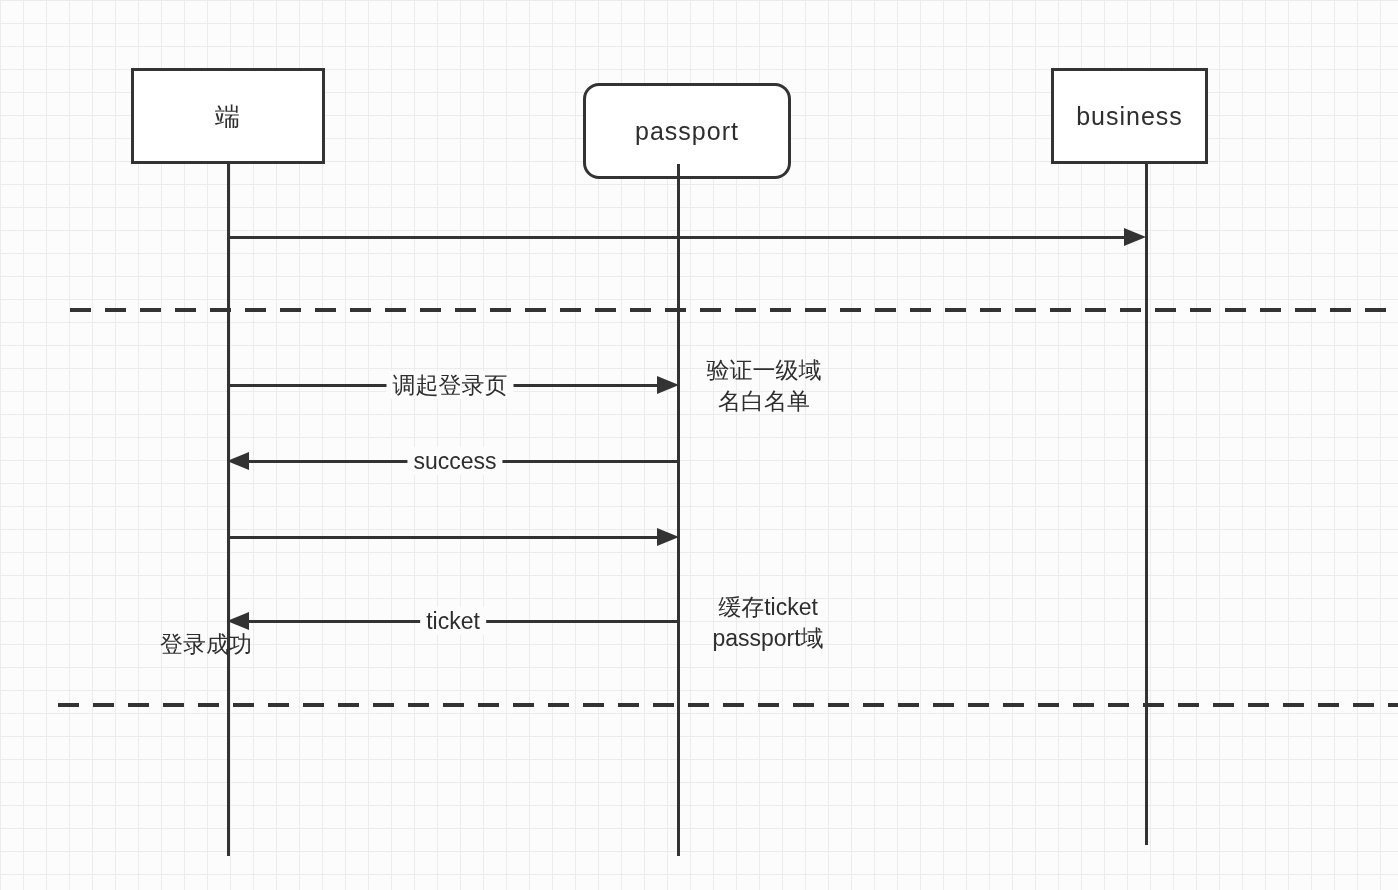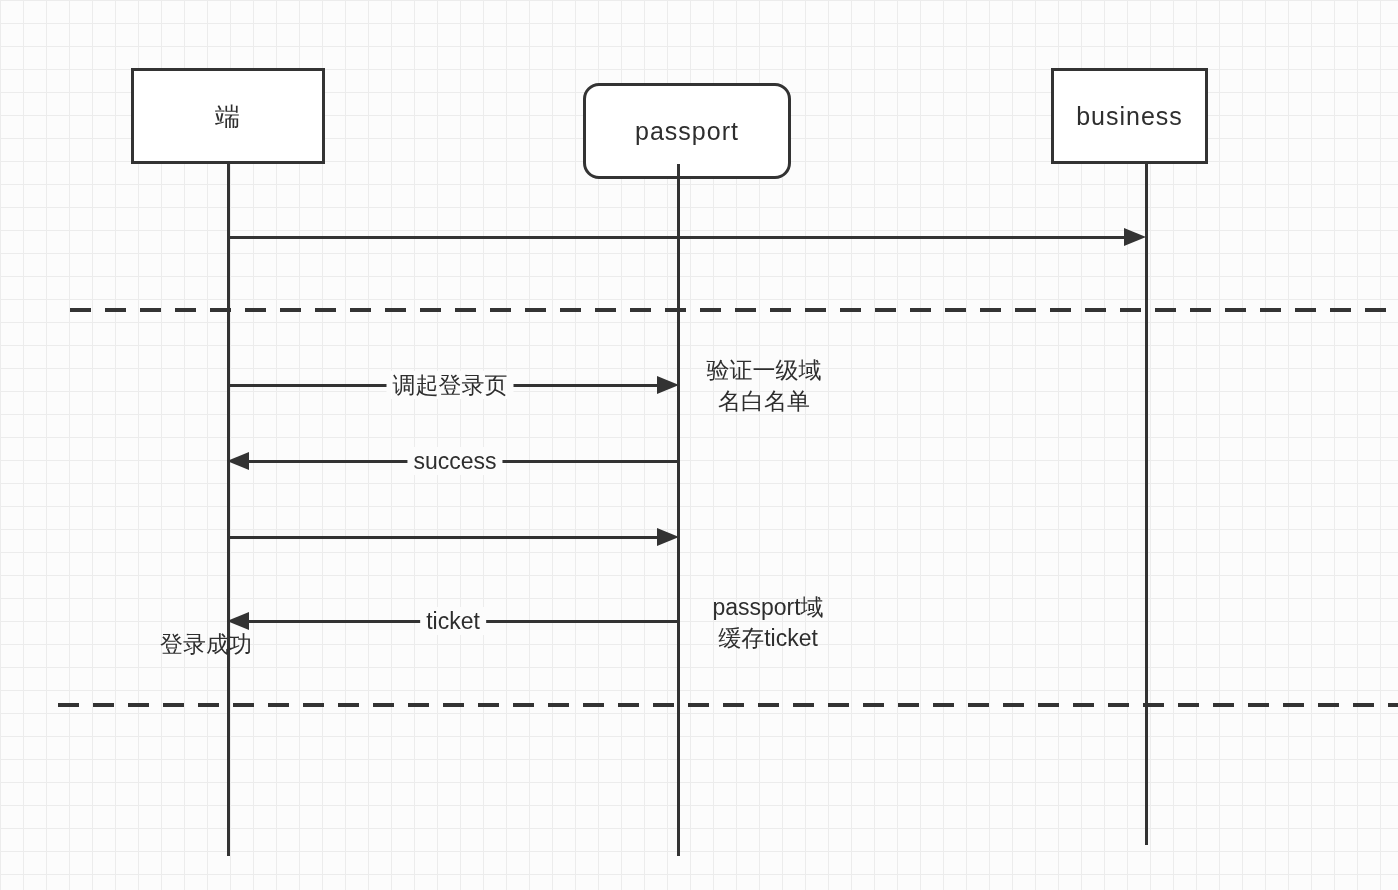--- a/index.html
+++ b/index.html
@@ -119,21 +119,21 @@
   <div class="msg-label" style="left:455px; top:447px;">success</div>
 
   <div class="msg-line" style="left:229px; top:536px; width:428px;"></div>
   <div class="arrowhead-right" style="left:657px; top:528px;"></div>
 
   <div class="msg-line" style="left:249px; top:620px; width:428px;"></div>
   <div class="arrowhead-left" style="left:227px; top:612px;"></div>
   <div class="msg-label" style="left:453px; top:607px;">ticket</div>
 
   <div class="note" style="left:686px; top:592px; width:164px;">
+    <div>缓存ticket</div>
     <div>passport域</div>
-    <div>缓存ticket</div>
   </div>
 
   <div class="side-label" style="left:112px; top:630px;margin-left:48px;">登录成功</div>
 
   <div class="dashed-sep" style="left:58px; top:703px; width:1340px;"></div>
 
 </div>
 
 </body></html>

